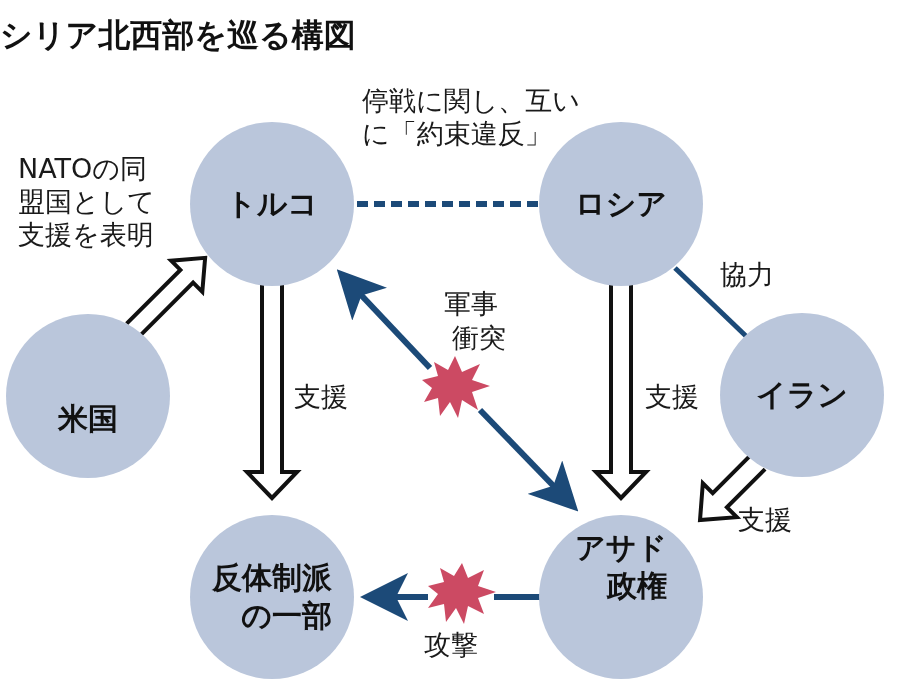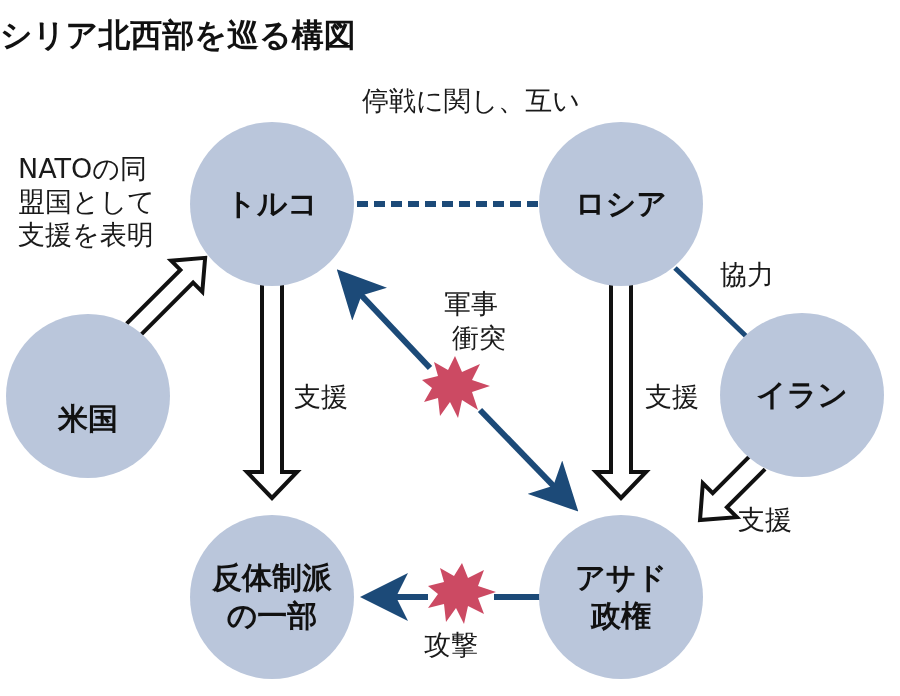--- a/index.html
+++ b/index.html
@@ -3,21 +3,21 @@
 <meta charset="utf-8">
 <style>
   html, body { margin:0; padding:0; background:#ffffff; }
   body { width:900px; height:696px; position:relative; overflow:hidden;
          font-family:"DejaVu Sans", sans-serif; color:#111; }
   svg { position:absolute; left:0; top:0; }
   .txt { position:absolute; font-size:27px; line-height:33px; color:#1a1a1a; white-space:nowrap; }
   .title { position:absolute; left:0; width:900px; top:14px; text-align:left;
            font-size:32px; font-weight:bold; color:#111; }
   .node-label { position:absolute; font-weight:bold; font-size:30px; line-height:38px;
-                text-align:center; color:#111; transform:translate(-50%,-50%); white-space:nowrap; }
+                text-align:right; color:#111; transform:translate(-50%,-50%); white-space:nowrap; }
 </style>
 </head>
 <body>
 
 <div class="title">シリア北西部を巡る構図</div>
 
 <svg width="900" height="696" viewBox="0 0 900 696">
   <defs>
     <marker id="navyhead" markerWidth="8" markerHeight="8" refX="6" refY="4" orient="auto" markerUnits="strokeWidth">
       <path d="M0,0 L8,4 L0,8 L2,4 Z" fill="#1c4a78"></path>
@@ -62,27 +62,28 @@
 </svg>
 
 <div class="node-label" style="left:272px; top:204px;">トルコ</div>
 <div class="node-label" style="left:621px; top:204px;">ロシア</div>
 <div class="node-label" style="left:88px; top:419px;">米国</div>
 <div class="node-label" style="left:802px; top:395px;">イラン</div>
 <div class="node-label" style="left:272px; top:597px;">
   <div>反体制派</div>
   <div>の一部</div>
 </div>
-<div class="node-label" style="left:621px; top:597px;">
+<div class="node-label" style="left:621px; top:567px;">
   <div>アサド</div>
   <div>政権</div>
 </div>
 
 <div class="txt" style="left:362px; top:84px;">
   <div>停戦に関し、互い</div>
+  <div>に「約束違反」</div>
 </div>
 
 <div class="txt" style="left:18px; top:152px;">
   <div>NATOの同</div>
   <div>盟国として</div>
   <div>支援を表明</div>
 </div>
 
 <div class="txt" style="left:444px; top:287px; line-height:34px;">
   <div>軍事</div>

